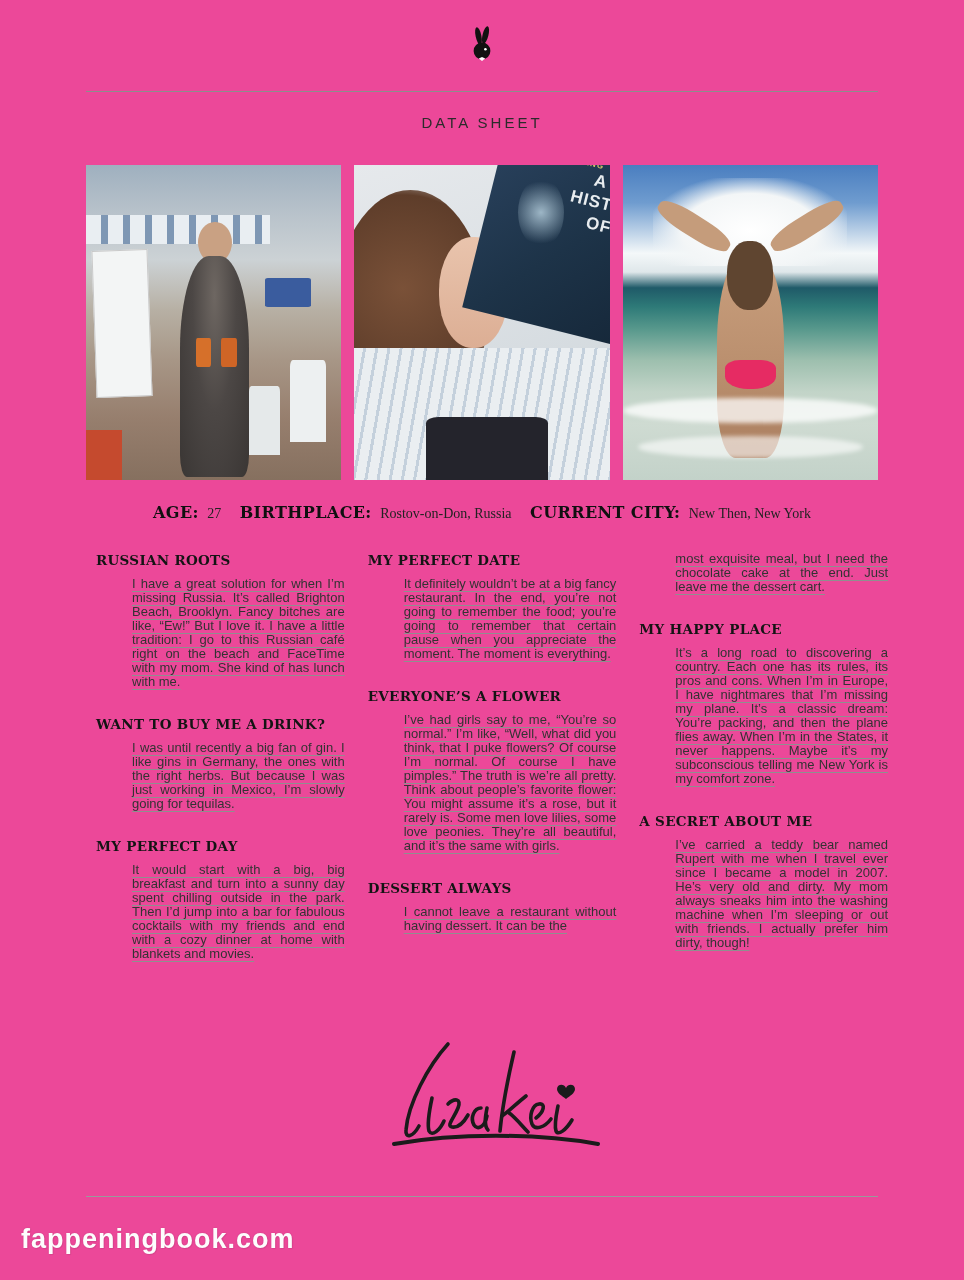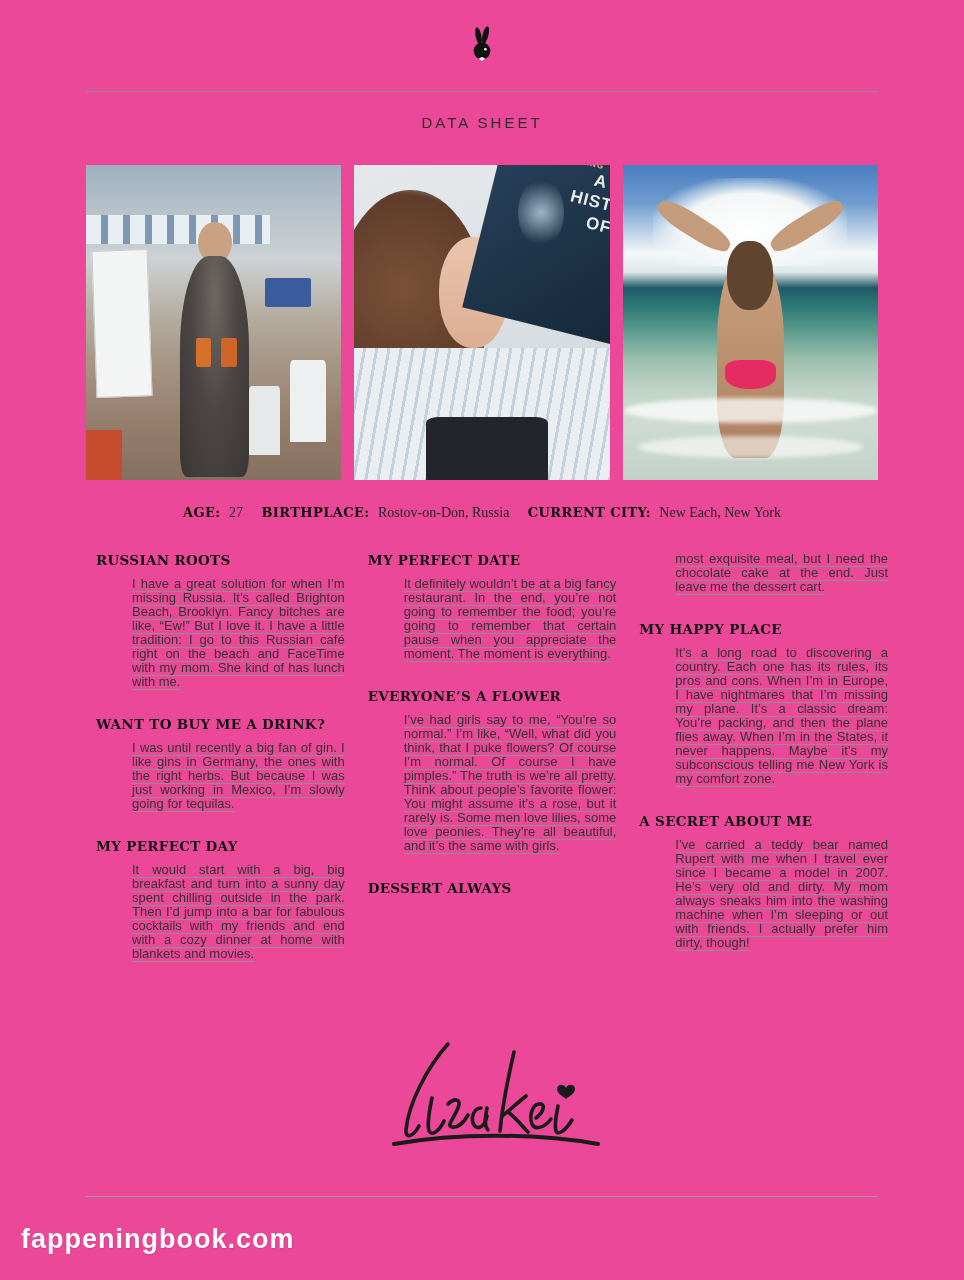--- a/index.html
+++ b/index.html
@@ -52,21 +52,21 @@
   .p3 .figure{top:27%;left:37%;width:26%;height:66%;border-radius:45% 45% 28% 28%;
         background:linear-gradient(180deg,#caa07e 0%,#b98e6d 60%,#ab7f60 100%);}
   .p3 .armL{top:16%;left:12%;width:32%;height:7%;border-radius:40%;transform:rotate(32deg);background:#c59c7b;}
   .p3 .armR{top:16%;right:12%;width:32%;height:7%;border-radius:40%;transform:rotate(-32deg);background:#c59c7b;}
   .p3 .hair3{top:24%;left:41%;width:18%;height:22%;border-radius:45%;background:#5f4530;}
   .p3 .bikini{top:62%;left:40%;width:20%;height:9%;border-radius:30% 30% 45% 45%;background:#e62b63;}
   .p3 .foam1{top:74%;left:0;width:100%;height:8%;border-radius:50%;background:rgba(255,255,255,0.75);filter:blur(2px);}
   .p3 .foam2{top:86%;left:6%;width:88%;height:7%;border-radius:50%;background:rgba(255,255,255,0.6);filter:blur(2px);}
   
   .stats{position:absolute;top:503px;left:0;width:100%;text-align:center;white-space:nowrap;}
-  .stat-label{font-family:"DejaVu Serif",serif;font-weight:700;font-size:13px;letter-spacing:0.4px;color:#101010;}
+  .stat-label{font-family:"DejaVu Serif",serif;font-weight:700;font-size:16px;letter-spacing:0.4px;color:#101010;}
   .stat-value{font-family:"Liberation Serif",serif;font-size:14px;color:#222;margin:0 14px 0 4px;text-align:right;}
   .stat-value:last-child{margin-right:0;}
   
   .columns{position:absolute;top:552px;left:96px;width:792px;display:flex;gap:23px;}
   .col{width:249px;}
   .sec{margin:0 0 27px 0;}
   .sec h3{font-family:"DejaVu Serif",serif;font-weight:700;font-size:13.5px;letter-spacing:0.3px;
         color:#141414;margin:0 0 9px 0;}
   .sec p{margin:0 0 0 36px;font-size:13px;line-height:14px;color:#333;text-align:justify;
         text-decoration:underline;text-decoration-color:#8f8f8f;text-decoration-thickness:1px;text-underline-offset:3px;}
@@ -133,21 +133,21 @@
       <div class="foam2"></div>
     </div>
   </div>
 
   <div class="stats">
     <span class="stat-label">AGE:</span>
     <span class="stat-value">27</span>
     <span class="stat-label">BIRTHPLACE:</span>
     <span class="stat-value">Rostov-on-Don, Russia</span>
     <span class="stat-label">CURRENT CITY:</span>
-    <span class="stat-value">New Each, New York</span>
+    <span class="stat-value">New Then, New York</span>
   </div>
 
   <div class="columns">
     <div class="col">
       <div class="sec">
         <h3>RUSSIAN ROOTS</h3>
         <p>I have a great solution for when I’m missing Russia. It’s called Brighton Beach, Brooklyn. Fancy bitches are like, “Ew!” But I love it. I have a little tradition: I go to this Russian café right on the beach and FaceTime with my mom. She kind of has lunch with me.</p>
       </div>
       <div class="sec">
         <h3>WANT TO BUY ME A DRINK?</h3>
@@ -162,20 +162,21 @@
       <div class="sec">
         <h3>MY PERFECT DATE</h3>
         <p>It definitely wouldn’t be at a big fancy restaurant. In the end, you’re not going to remember the food; you’re going to remember that certain pause when you appreciate the moment. The moment is everything.</p>
       </div>
       <div class="sec">
         <h3>EVERYONE’S A FLOWER</h3>
         <p>I’ve had girls say to me, “You’re so normal.” I’m like, “Well, what did you think, that I puke flowers? Of course I’m normal. Of course I have pimples.” The truth is we’re all pretty. Think about people’s favorite flower: You might assume it’s a rose, but it rarely is. Some men love lilies, some love peonies. They’re all beautiful, and it’s the same with girls.</p>
       </div>
       <div class="sec">
         <h3>DESSERT ALWAYS</h3>
+        <p>I cannot leave a restaurant without having dessert. It can be the</p>
       </div>
     </div>
     <div class="col">
       <div class="sec">
         <p>most exquisite meal, but I need the chocolate cake at the end. Just leave me the dessert cart.</p>
       </div>
       <div class="sec">
         <h3>MY HAPPY PLACE</h3>
         <p>It’s a long road to discovering a country. Each one has its rules, its pros and cons. When I’m in Europe, I have nightmares that I’m missing my plane. It’s a classic dream: You’re packing, and then the plane flies away. When I’m in the States, it never happens. Maybe it’s my subconscious telling me New York is my comfort zone.</p>
       </div>

